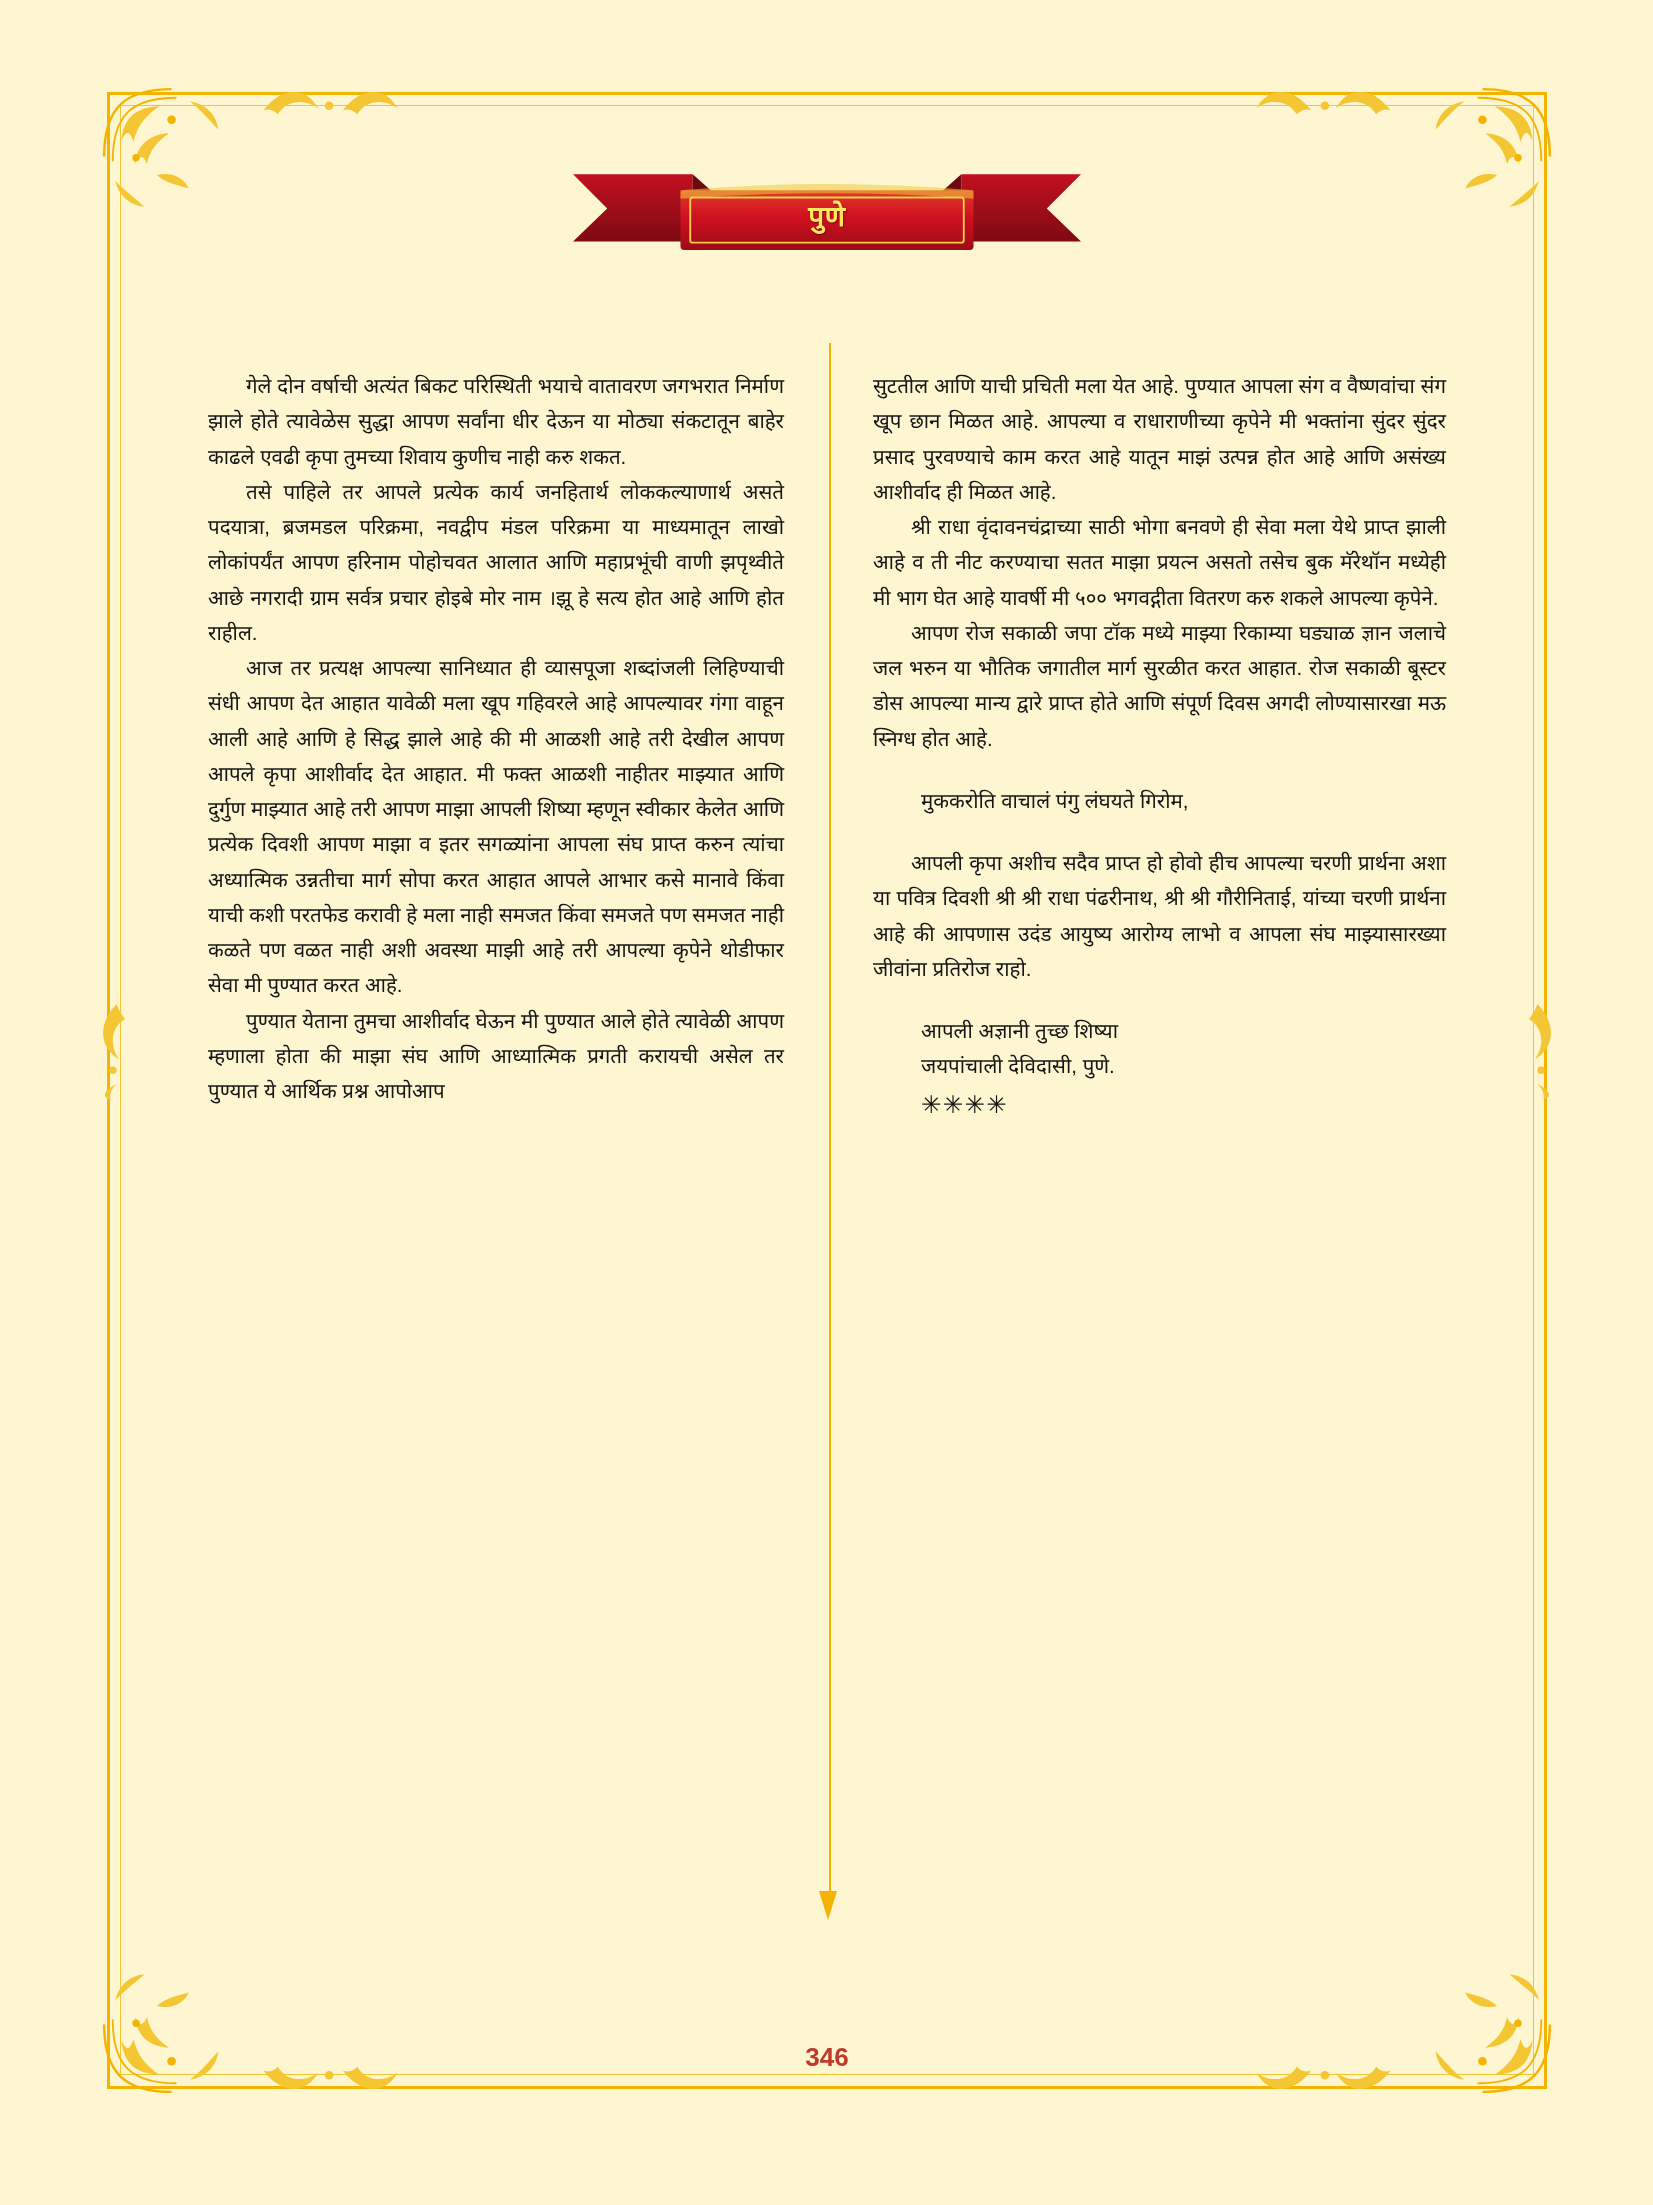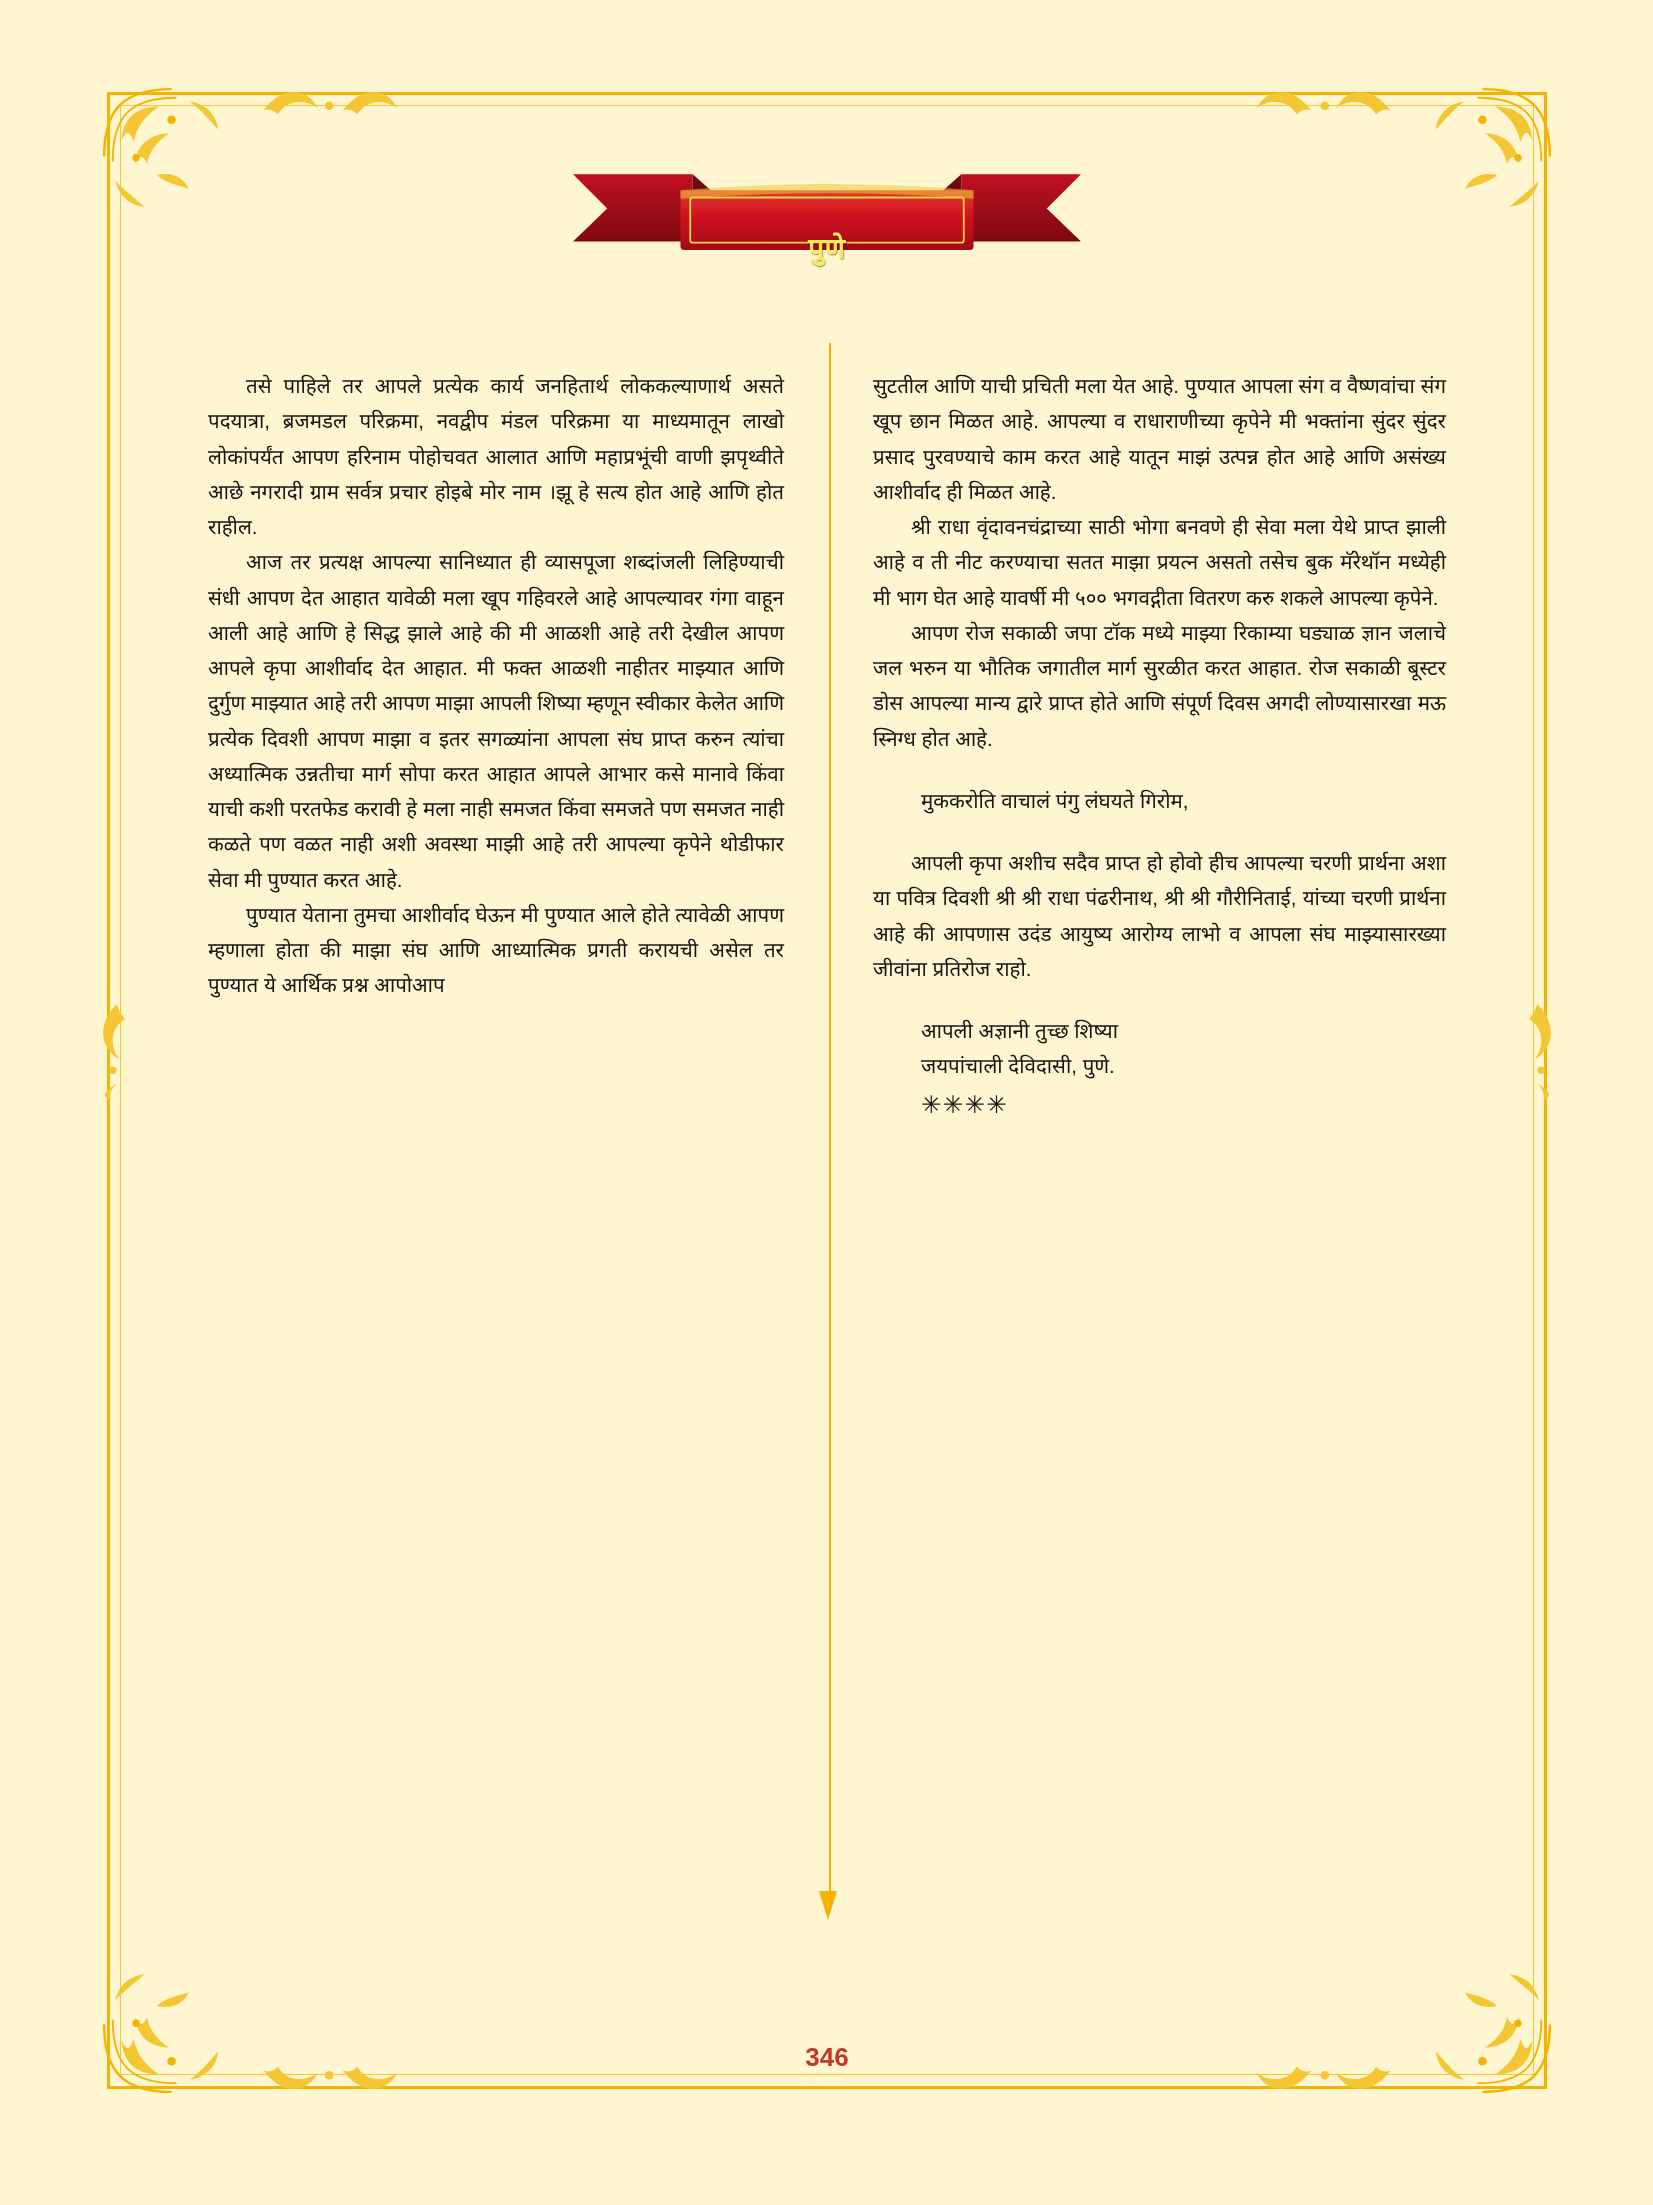--- a/index.html
+++ b/index.html
@@ -70,21 +70,21 @@
     left: 50%;
     top: 156px;
     transform: translateX(-50%);
     width: 515px;
     height: 116px;
   }
   .ribbon-wrap svg { display: block; }
   .ribbon-title {
     position: absolute;
     left: 0; right: 0;
-    top: 72px;
+    top: 40px;
     text-align: center;
     color: #ffe85c;
     font-size: 28px;
     font-weight: bold;
     letter-spacing: 0.6px;
     font-family: "Liberation Sans", sans-serif;
     text-shadow: 0.6px 1.2px 1.2px rgba(0,0,0,.45);
   }
 
   
@@ -293,20 +293,21 @@
   </div>
 
   <div class="divider">
     <div class="line"></div>
     <div class="tip"></div>
   </div>
 
   <div class="columns">
 
     <div class="col left">
+      <p class="ind">गेले दोन वर्षाची अत्यंत बिकट परिस्थिती भयाचे वातावरण जगभरात निर्माण झाले होते त्यावेळेस सुद्धा आपण सर्वांना धीर देऊन या मोठ्या संकटातून बाहेर काढले एवढी कृपा तुमच्या शिवाय कुणीच नाही करु शकत.</p>
       <p class="ind">तसे पाहिले तर आपले प्रत्येक कार्य जनहितार्थ लोककल्याणार्थ असते पदयात्रा, ब्रजमडल परिक्रमा, नवद्वीप मंडल परिक्रमा या माध्यमातून लाखो लोकांपर्यंत आपण हरिनाम पोहोचवत आलात आणि महाप्रभूंची वाणी झपृथ्वीते आछे नगरादी ग्राम सर्वत्र प्रचार होइबे मोर नाम ।झू हे सत्य होत आहे आणि होत राहील.</p>
       <p class="ind">आज तर प्रत्यक्ष आपल्या सानिध्यात ही व्यासपूजा शब्दांजली लिहिण्याची संधी आपण देत आहात यावेळी मला खूप गहिवरले आहे आपल्यावर गंगा वाहून आली आहे आणि हे सिद्ध झाले आहे की मी आळशी आहे तरी देखील आपण आपले कृपा आशीर्वाद देत आहात. मी फक्त आळशी नाहीतर माझ्यात आणि दुर्गुण माझ्यात आहे तरी आपण माझा आपली शिष्या म्हणून स्वीकार केलेत आणि प्रत्येक दिवशी आपण माझा व इतर सगळ्यांना आपला संघ प्राप्त करुन त्यांचा अध्यात्मिक उन्नतीचा मार्ग सोपा करत आहात आपले आभार कसे मानावे किंवा याची कशी परतफेड करावी हे मला नाही समजत किंवा समजते पण समजत नाही कळते पण वळत नाही अशी अवस्था माझी आहे तरी आपल्या कृपेने थोडीफार सेवा मी पुण्यात करत आहे.</p>
       <p class="ind">पुण्यात येताना तुमचा आशीर्वाद घेऊन मी पुण्यात आले होते त्यावेळी आपण म्हणाला होता की माझा संघ आणि आध्यात्मिक प्रगती करायची असेल तर पुण्यात ये आर्थिक प्रश्न आपोआप</p>
     </div>
 
     <div class="col right">
       <p>सुटतील आणि याची प्रचिती मला येत आहे. पुण्यात आपला संग व वैष्णवांचा संग खूप छान मिळत आहे. आपल्या व राधाराणीच्या कृपेने मी भक्तांना सुंदर सुंदर प्रसाद पुरवण्याचे काम करत आहे यातून माझं उत्पन्न होत आहे आणि असंख्य आशीर्वाद ही मिळत आहे.</p>
       <p class="ind">श्री राधा वृंदावनचंद्राच्या साठी भोगा बनवणे ही सेवा मला येथे प्राप्त झाली आहे व ती नीट करण्याचा सतत माझा प्रयत्न असतो तसेच बुक मॅरेथॉन मध्येही मी भाग घेत आहे यावर्षी मी ५०० भगवद्गीता वितरण करु शकले आपल्या कृपेने.</p>
       <p class="ind">आपण रोज सकाळी जपा टॉक मध्ये माझ्या रिकाम्या घड्याळ ज्ञान जलाचे जल भरुन या भौतिक जगातील मार्ग सुरळीत करत आहात. रोज सकाळी बूस्टर डोस आपल्या मान्य द्वारे प्राप्त होते आणि संपूर्ण दिवस अगदी लोण्यासारखा मऊ स्निग्ध होत आहे.</p>
 

